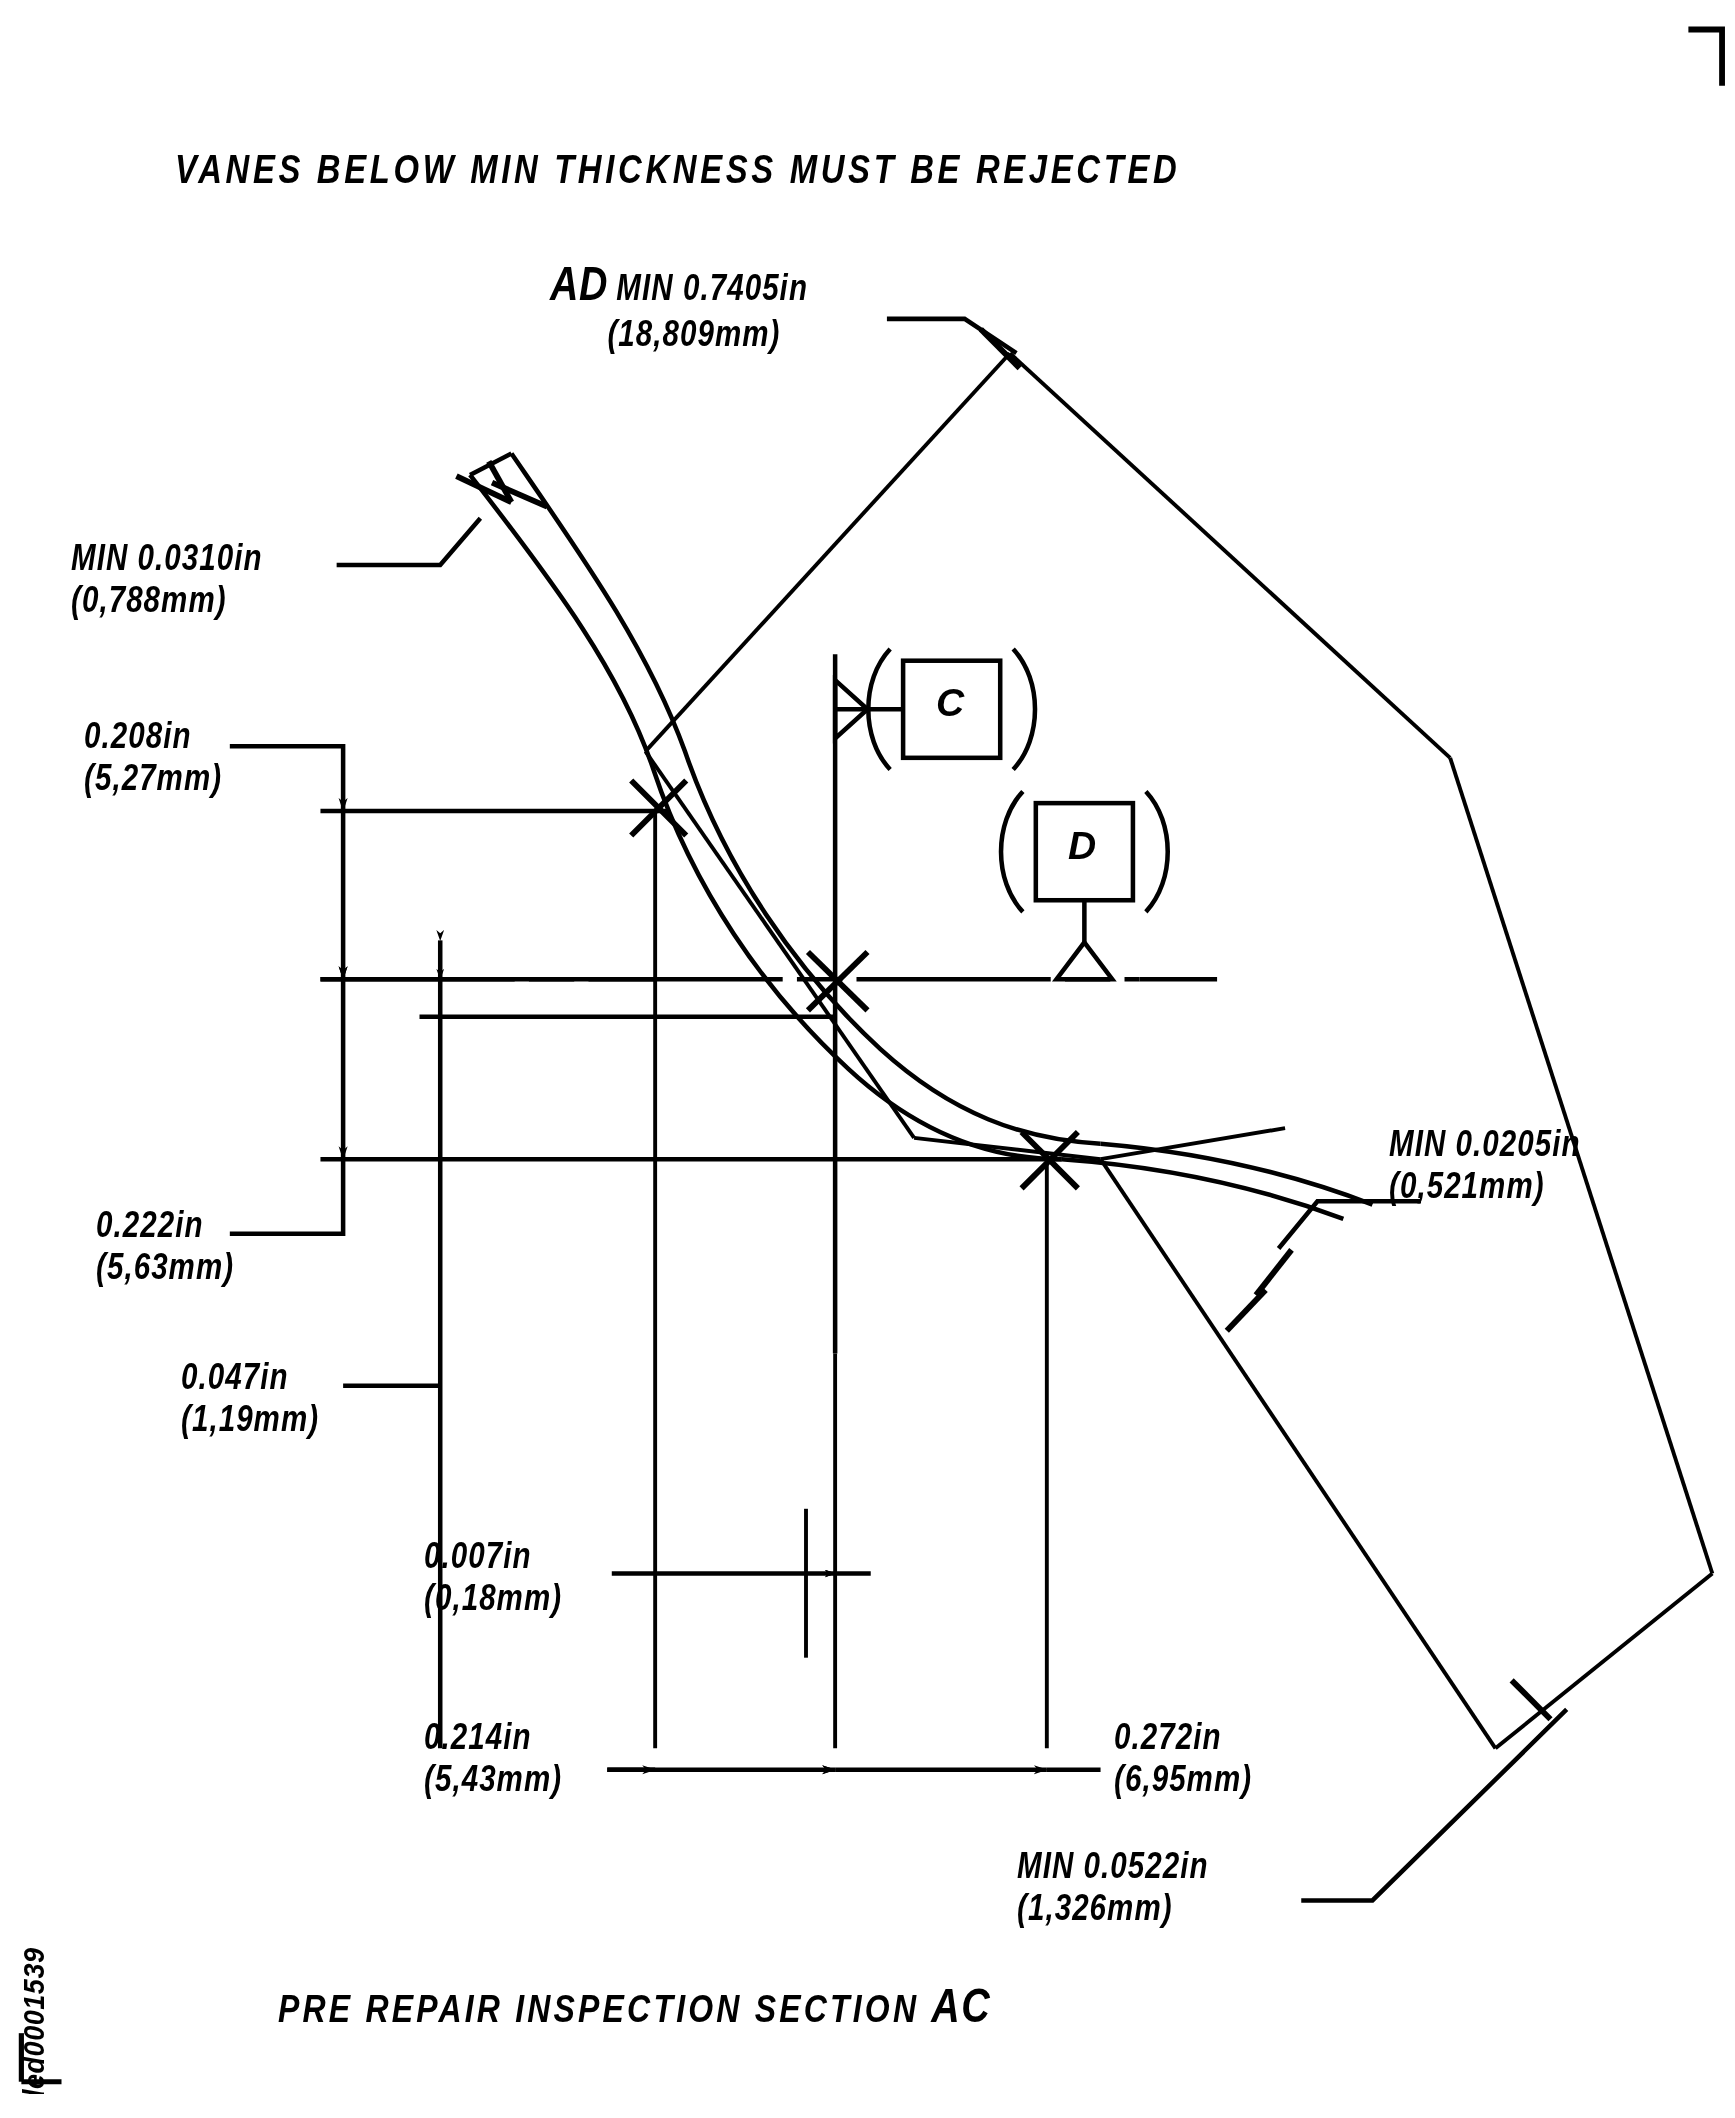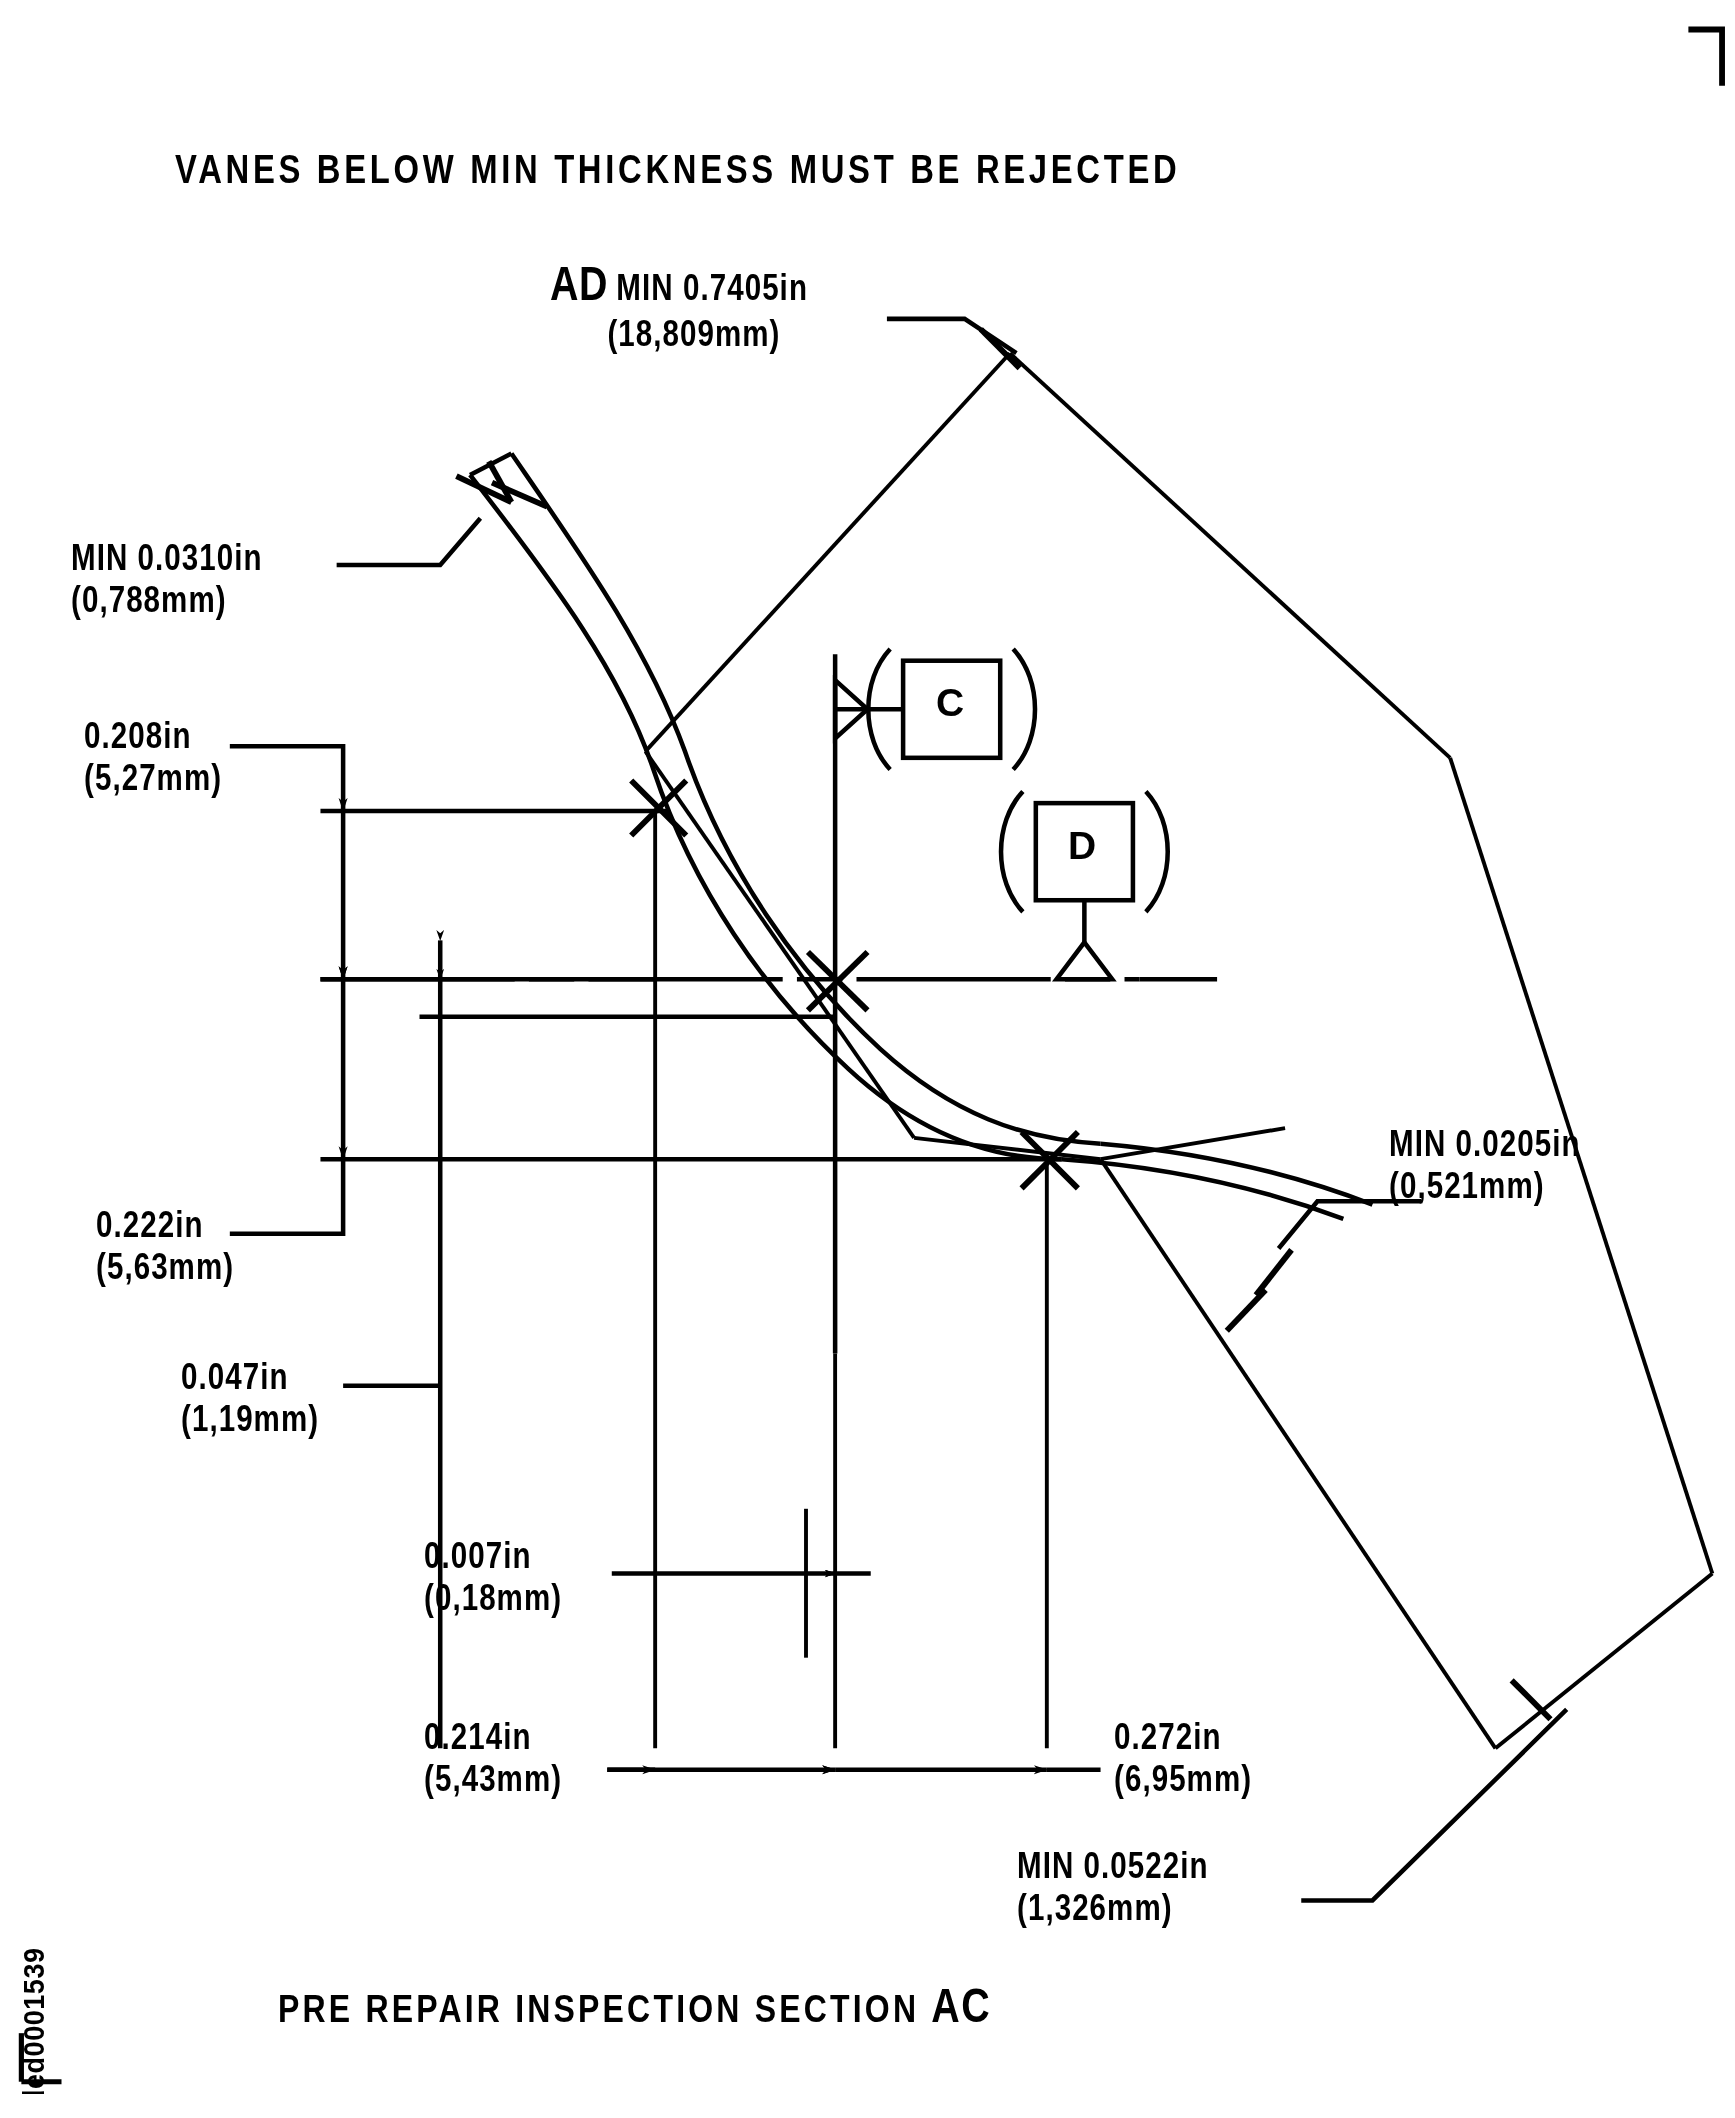--- a/index.html
+++ b/index.html
@@ -9,20 +9,21 @@
   }
   body {
     font-family: "Liberation Sans", sans-serif;
   }
   #sheet {
     position: relative;
     width: 1735px;
     height: 2094px;
     background: #ffffff;
     overflow: hidden;
+    font-style: italic;
   }
   #drawing {
     position: absolute;
     left: 0;
     top: 0;
     width: 1735px;
     height: 2119px;
   }
   
   .lbl {

